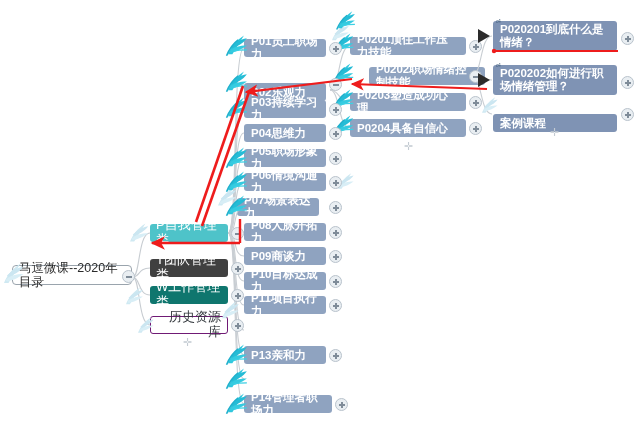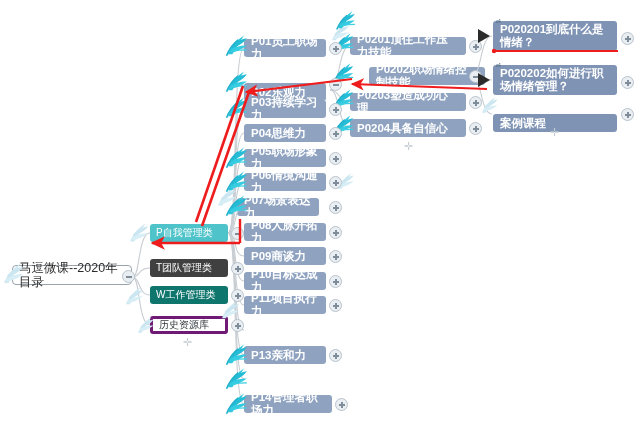--- a/index.html
+++ b/index.html
@@ -52,28 +52,29 @@
     background: rgba(255,255,255,0.75);
     border: 1px solid #9aa4ad;
     color: #2b2b2b;
     font-size: 12.5px;
     padding: 2px 6px;
   }
 
   
   .node.cat {
     color: #ffffff;
-    font-size: 10px;
+    font-size: 13px;
     padding: 2px 6px;
     border-radius: 3px;
   }
   .node.cat.plain {
     background: rgba(255,255,255,0.8);
-    border: 3px solid #701a75;
+    border: 1px solid #701a75;
     color: #33383d;
+    text-align: right;
   }
 
   
   .node.bar {
     background: #8fa3c0;
     color: #ffffff;
     font-size: 11.5px;
     padding: 2px 7px;
     border-radius: 3px;
     font-weight: bold;

